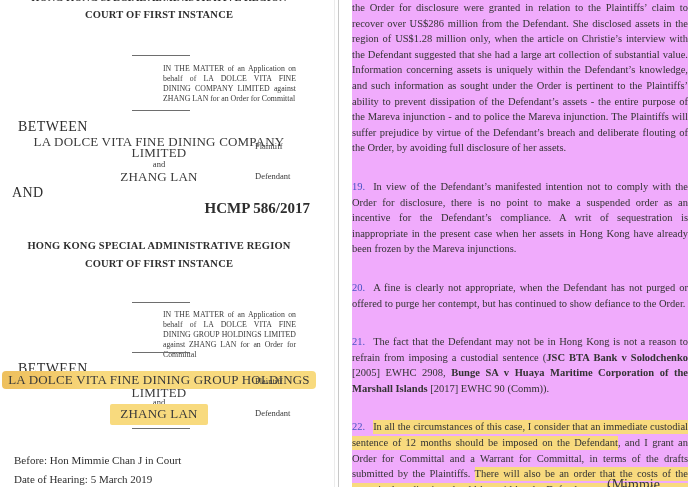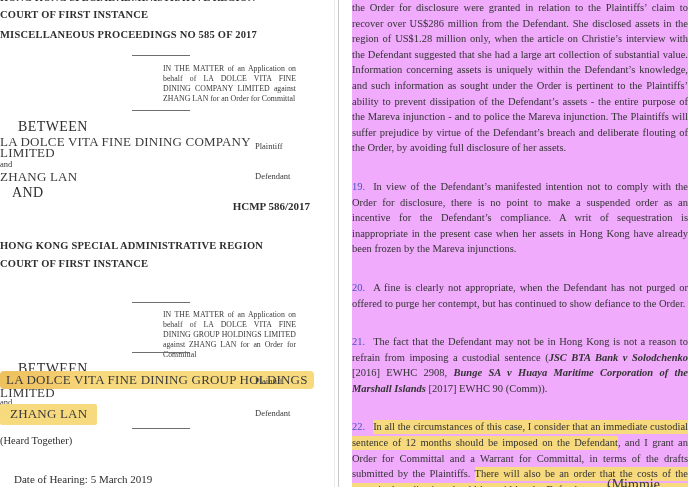--- a/index.html
+++ b/index.html
@@ -1,57 +1,56 @@
 <!DOCTYPE html>
 <html><head>
 <meta charset="utf-8">
 <style>
   html,body{margin:0;padding:0;background:#ffffff;}
   .canvas{position:relative;width:700px;height:487px;background:#fff;overflow:hidden;
           font-family:"Liberation Serif","DejaVu Serif",serif;color:#2e2e2e;}
   
   .page-left{position:absolute;left:0;top:0;width:338px;height:487px;overflow:hidden;background:#fff;}
   .pl-abs{position:absolute;}
-  .ctr{left:0;right:20px;text-align:left;}
+  .ctr{left:0;right:20px;text-align:center;}
   .hdr{font-weight:bold;font-size:10.5px;letter-spacing:.2px;}
   .clipped{top:-8px;font-weight:bold;font-size:10.5px;}
   .rule{height:0;border-top:1px solid #6e6e6e;width:58px;left:132px;}
   .matter{left:163px;width:133px;font-size:7.8px;line-height:10px;text-align:justify;color:#3a3a3a;}
   .caps-lbl{font-size:14px;letter-spacing:.4px;}
   .pname{font-size:13px;line-height:11px;letter-spacing:.2px;color:#3a3a3a;}
   .prole{font-size:8.5px;color:#3a3a3a;}
   .small-and{font-size:8.5px;color:#3a3a3a;}
-  .caseref{right:28px;font-weight:bold;font-size:11px;}
+  .caseref{right:28px;font-weight:bold;font-size:15px;}
   .heard{font-size:10.5px;}
   .foot{font-size:11px;}
   .hl-left{background:linear-gradient(90deg,#eec05e 0%,#f2c868 14%,#f8da7e 30%,#f8da7e 100%);
            padding:1px 6px 2px 6px;border-radius:4px;}
   .hl-left2{background:#f8da7e;padding:2px 10px 4px 10px;border-radius:2px;}
   
   .page-divider{position:absolute;left:338px;top:0;bottom:0;width:1px;background:#c8c8c8;}
   .page-divider-soft{position:absolute;left:334px;top:0;bottom:0;width:1px;background:#ececec;}
   
   .page-right{position:absolute;left:352px;top:0;width:336px;height:487px;overflow:hidden;background:#f0abfc;}
   .page-right p{margin:0 0 0 0;font-size:10.5px;line-height:15.6px;text-align:justify;color:#333;}
   .page-right p + p{margin-top:23px;}
   .pnum{color:#4753c4;margin-right:8px;}
-  .case-it{font-style:italic;font-weight:600;}
+  .case-it{font-weight:600;}
   mark.hl{background:#f8da7e;color:#333;padding:1px 0 2px 0;}
   .signature{position:absolute;left:255px;top:477px;font-size:14px;color:#3a3a3a;}
 </style>
 </head>
 <body>
 
 <div class="canvas">
 
   <div class="page-left">
 
     <div class="pl-abs ctr clipped">HONG KONG SPECIAL ADMINISTRATIVE REGION</div>
     <div class="pl-abs ctr hdr" style="top:9px">COURT OF FIRST INSTANCE</div>
-    <div class="pl-abs ctr hdr" style="top:29px">MISCELLANEOUS PROCEEDINGS NO 585 OF 2017</div>
 
     <div class="pl-abs rule" style="top:55px"></div>
 
     <div class="pl-abs matter" style="top:64px">IN THE MATTER of an Application on behalf of LA DOLCE VITA FINE DINING COMPANY LIMITED against ZHANG LAN for an Order for Committal</div>
 
     <div class="pl-abs rule" style="top:110px"></div>
 
     <div class="pl-abs caps-lbl" style="top:119px;left:18px">BETWEEN</div>
 
     <div class="pl-abs ctr pname" style="top:136px">
@@ -88,36 +87,36 @@
 
     <div class="pl-abs ctr small-and" style="top:397px">and</div>
 
     <div class="pl-abs ctr pname" style="top:408px">
       <span class="hl-left2">ZHANG LAN</span>
     </div>
     <div class="pl-abs prole" style="top:408px;left:255px">Defendant</div>
 
     <div class="pl-abs rule" style="top:428px"></div>
 
-    <div class="pl-abs ctr heard" style="top:435px">(Heard Together)</div>
 
+    <div class="pl-abs foot" style="top:454px;left:14px">Before: Hon Mimmie Chan J in Court</div>
     <div class="pl-abs foot" style="top:473px;left:14px">Date of Hearing: 5 March 2019</div>
   </div>
 
   <div class="page-divider-soft"></div>
   <div class="page-divider"></div>
 
   <div class="page-right">
 
     <p><span>the Order for disclosure were granted in relation to the Plaintiffs’ claim to recover over US$286 million from the Defendant.  She disclosed assets in the region of US$1.28 million only, when the article on Christie’s interview with the Defendant suggested that she had a large art collection of substantial value. Information concerning assets is uniquely within the Defendant’s knowledge, and such information as sought under the Order is pertinent to the Plaintiffs’ ability to prevent dissipation of the Defendant’s assets - the entire purpose of the Mareva injunction - and to police the Mareva injunction. The Plaintiffs will suffer prejudice by virtue of the Defendant’s breach and deliberate flouting of the Order, by avoiding full disclosure of her assets.</span></p>
 
     <p><span class="pnum">19.</span><span>In view of the Defendant’s manifested intention not to comply with the Order for disclosure, there is no point to make a suspended order as an incentive for the Defendant’s compliance.  A writ of sequestration is inappropriate in the present case when her assets in Hong Kong have already been frozen by the Mareva injunctions.</span></p>
 
     <p><span class="pnum">20.</span><span>A fine is clearly not appropriate, when the Defendant has not purged or offered to purge her contempt, but has continued to show defiance to the Order.</span></p>
 
-    <p><span class="pnum">21.</span><span>The fact that the Defendant may not be in Hong Kong is not a reason to refrain from imposing a custodial sentence (</span><span class="case-it">JSC BTA Bank v Solodchenko</span><span> [2016] EWHC 2908, </span><span class="case-it">Bunge SA v Huaya Maritime Corporation of the Marshall Islands</span><span> [2017] EWHC 90 (Comm)).</span></p>
+    <p><span class="pnum">21.</span><span>The fact that the Defendant may not be in Hong Kong is not a reason to refrain from imposing a custodial sentence (</span><span class="case-it">JSC BTA Bank v Solodchenko</span><span> [2005] EWHC 2908, </span><span class="case-it">Bunge SA v Huaya Maritime Corporation of the Marshall Islands</span><span> [2017] EWHC 90 (Comm)).</span></p>
 
     <p><span class="pnum">22.</span><mark class="hl">In all the circumstances of this case, I consider that an immediate custodial sentence of 12 months should be imposed on the Defendant</mark><span>, and I grant an Order for Committal and a Warrant for Committal, in terms of the drafts submitted by the Plaintiffs.  </span><mark class="hl">There will also be an order that the costs of the committal application should be paid by the Defendant to the Plaintiffs on an indemnity basis, with certificate for 3 counsel.</mark></p>
 
     <div class="signature">(Mimmie Chan)</div>
   </div>
 
 </div>
 
 </body></html>

